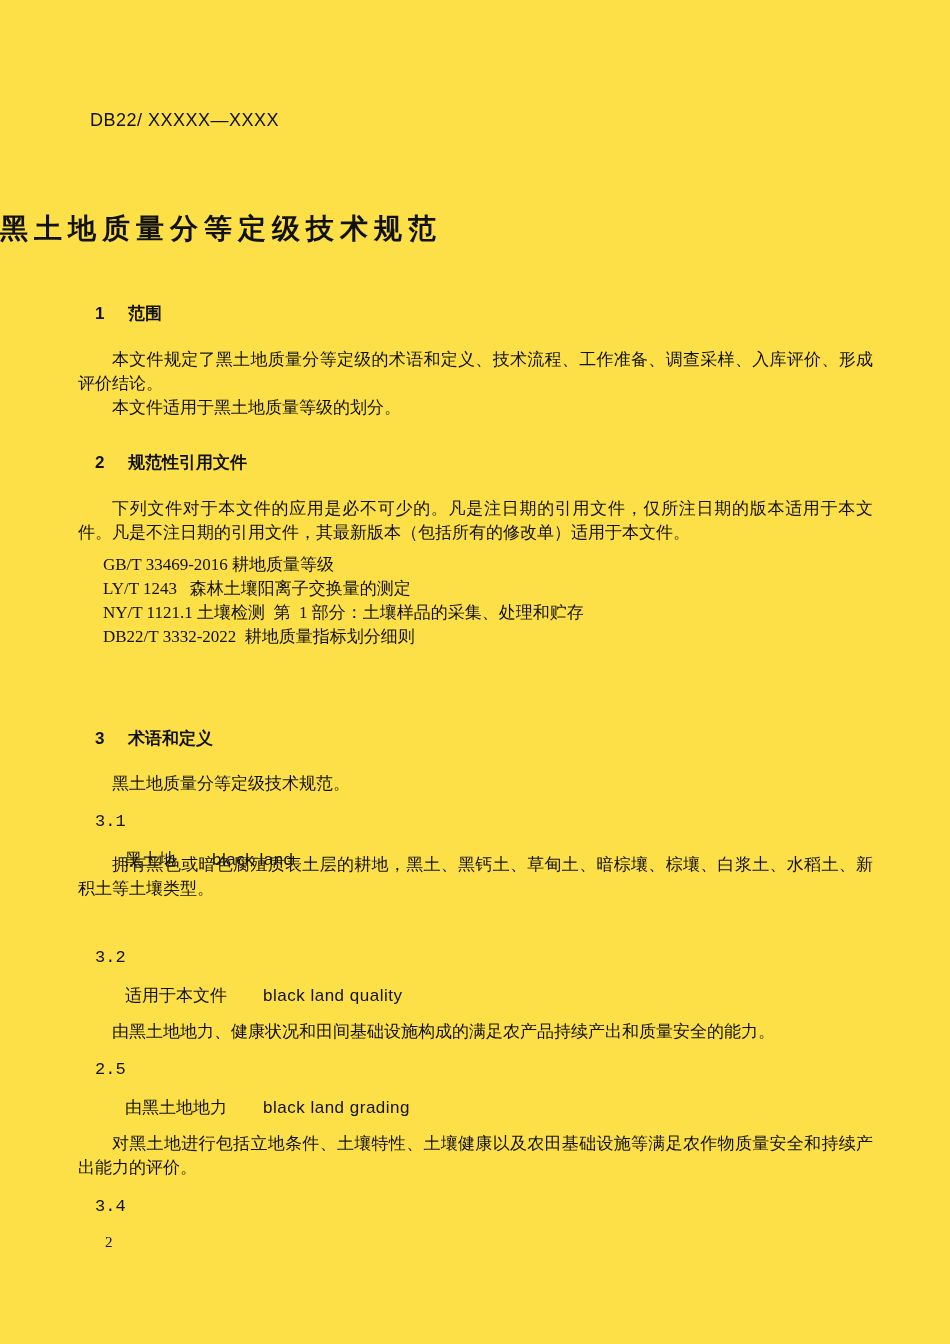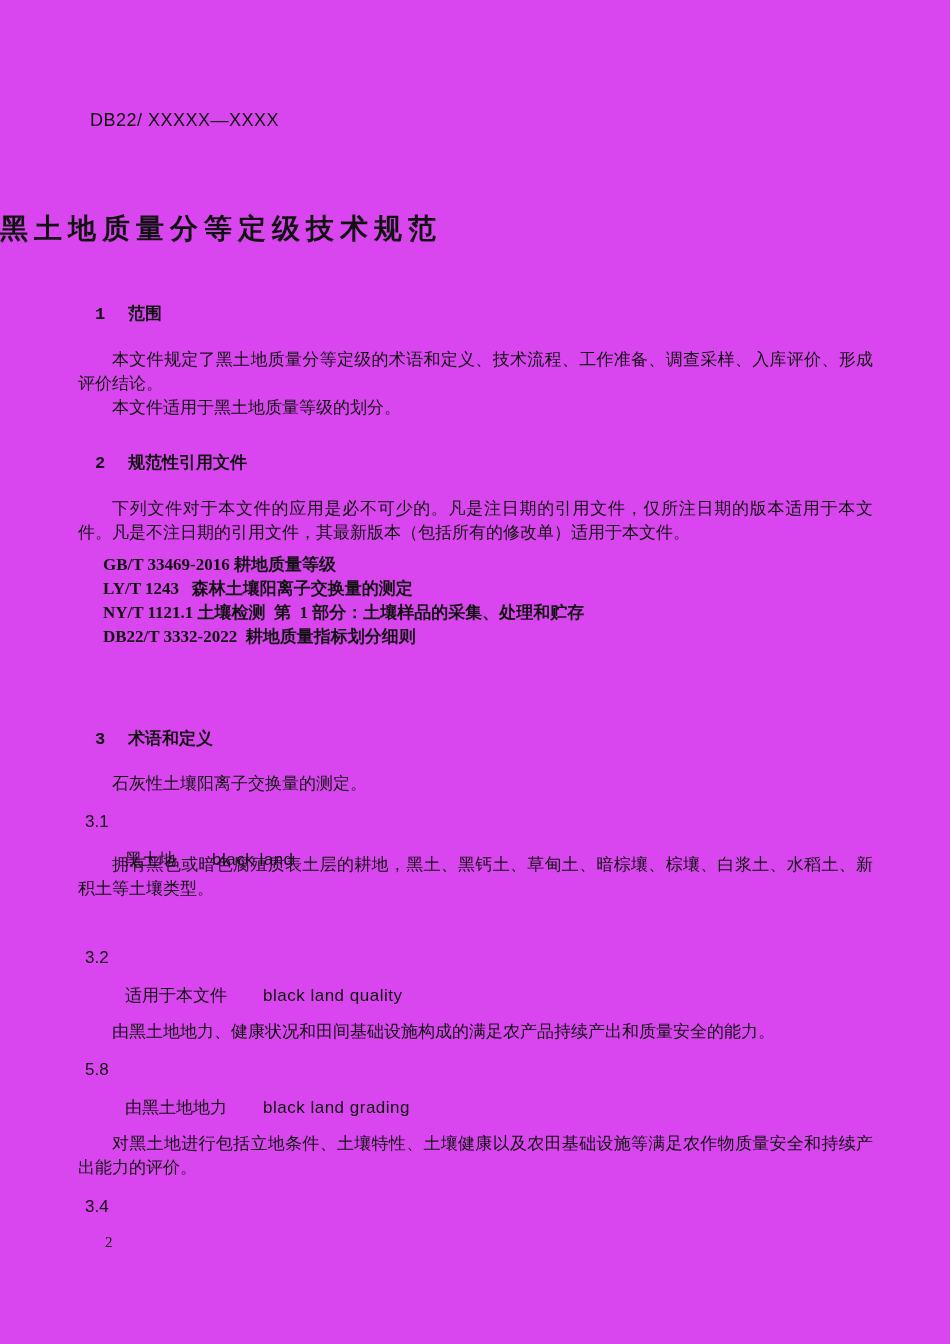--- a/index.html
+++ b/index.html
@@ -1,21 +1,21 @@
 <!DOCTYPE html>
 <html lang="zh"><head>
 <meta charset="utf-8">
 <style>
   html, body { margin: 0; padding: 0; background: #e8e8e8; }
   .page {
     position: relative;
     width: 950px;
     height: 1344px;
     margin: 0 auto;
-    background: #d946ef;
+    background: #fde047;
     color: #111111;
     font-family: "Liberation Serif", "DejaVu Serif", serif;
     overflow: hidden;
   }
   .doc-header {
     position: absolute;
     left: 90px;
     top: 110px;
     font-family: "Liberation Sans", "DejaVu Sans", sans-serif;
     font-size: 18px;
@@ -30,21 +30,21 @@
     text-align: left;
     font-family: "Liberation Sans", "DejaVu Sans", sans-serif;
     font-weight: bold;
     font-size: 28px;
     letter-spacing: 6px;
     white-space: nowrap;
   }
   .clause-heading {
     position: absolute;
     left: 95px;
-    font-family: Liberation Mono, monospace;
+    font-family: Liberation Sans, sans-serif;
     font-weight: bold;
     font-size: 17px;
     white-space: nowrap;
   }
   .clause-heading .clause-num {
     display: inline-block;
     width: 33px;
     font-weight: bold;
   }
   .para {
@@ -57,25 +57,25 @@
     text-align: justify;
   }
   .indent { text-indent: 34px; }
   .refs {
     position: absolute;
     left: 103px;
     width: 780px;
     font-size: 17px;
     line-height: 24px;
   }
-  .ref-line { white-space: pre-wrap; font-weight: bold; }
+  .ref-line { white-space: pre-wrap; }
   .subclause-num {
     position: absolute;
-    left: 85px;
-    font-family: Liberation Sans, sans-serif;
+    left: 95px;
+    font-family: Liberation Mono, monospace;
     font-size: 17px;
   }
   .term-line {
     position: absolute;
     left: 125px;
     font-family: "Liberation Sans", "DejaVu Sans", sans-serif;
     font-size: 17px;
     white-space: nowrap;
   }
   .term-zh { font-weight: normal; }
@@ -109,35 +109,35 @@
   <div class="refs" style="top:553px">
     <div class="ref-line">GB/T 33469-2016 耕地质量等级</div>
     <div class="ref-line">LY/T 1243   森林土壤阳离子交换量的测定</div>
     <div class="ref-line">NY/T 1121.1 土壤检测  第  1 部分：土壤样品的采集、处理和贮存</div>
     <div class="ref-line">DB22/T 3332-2022  耕地质量指标划分细则</div>
   </div>
 
   <div class="clause-heading" style="top:727px">
     <span class="clause-num">3</span><span>术语和定义</span>
   </div>
-  <p class="para indent" style="top:772px">石灰性土壤阳离子交换量的测定。</p>
+  <p class="para indent" style="top:772px">黑土地质量分等定级技术规范。</p>
 
   <div class="subclause-num" style="top:812px">3.1</div>
   <div class="term-line" style="top:848px">
     <span class="term-zh">黑土地</span><span class="term-en">black land</span>
   </div>
   <p class="para indent" style="top:853px">拥有黑色或暗色腐殖质表土层的耕地，黑土、黑钙土、草甸土、暗棕壤、棕壤、白浆土、水稻土、新积土等土壤类型。</p>
 
   <div class="subclause-num" style="top:948px">3.2</div>
   <div class="term-line" style="top:984px">
     <span class="term-zh">适用于本文件</span><span class="term-en">black land quality</span>
   </div>
   <p class="para indent" style="top:1020px">由黑土地地力、健康状况和田间基础设施构成的满足农产品持续产出和质量安全的能力。</p>
 
-  <div class="subclause-num" style="top:1060px">5.8</div>
+  <div class="subclause-num" style="top:1060px">2.5</div>
   <div class="term-line" style="top:1096px">
     <span class="term-zh">由黑土地地力</span><span class="term-en">black land grading</span>
   </div>
   <p class="para indent" style="top:1132px">对黑土地进行包括立地条件、土壤特性、土壤健康以及农田基础设施等满足农作物质量安全和持续产出能力的评价。</p>
 
   <div class="subclause-num" style="top:1197px">3.4</div>
 
   <div class="page-number">2</div>
 
 </div>

